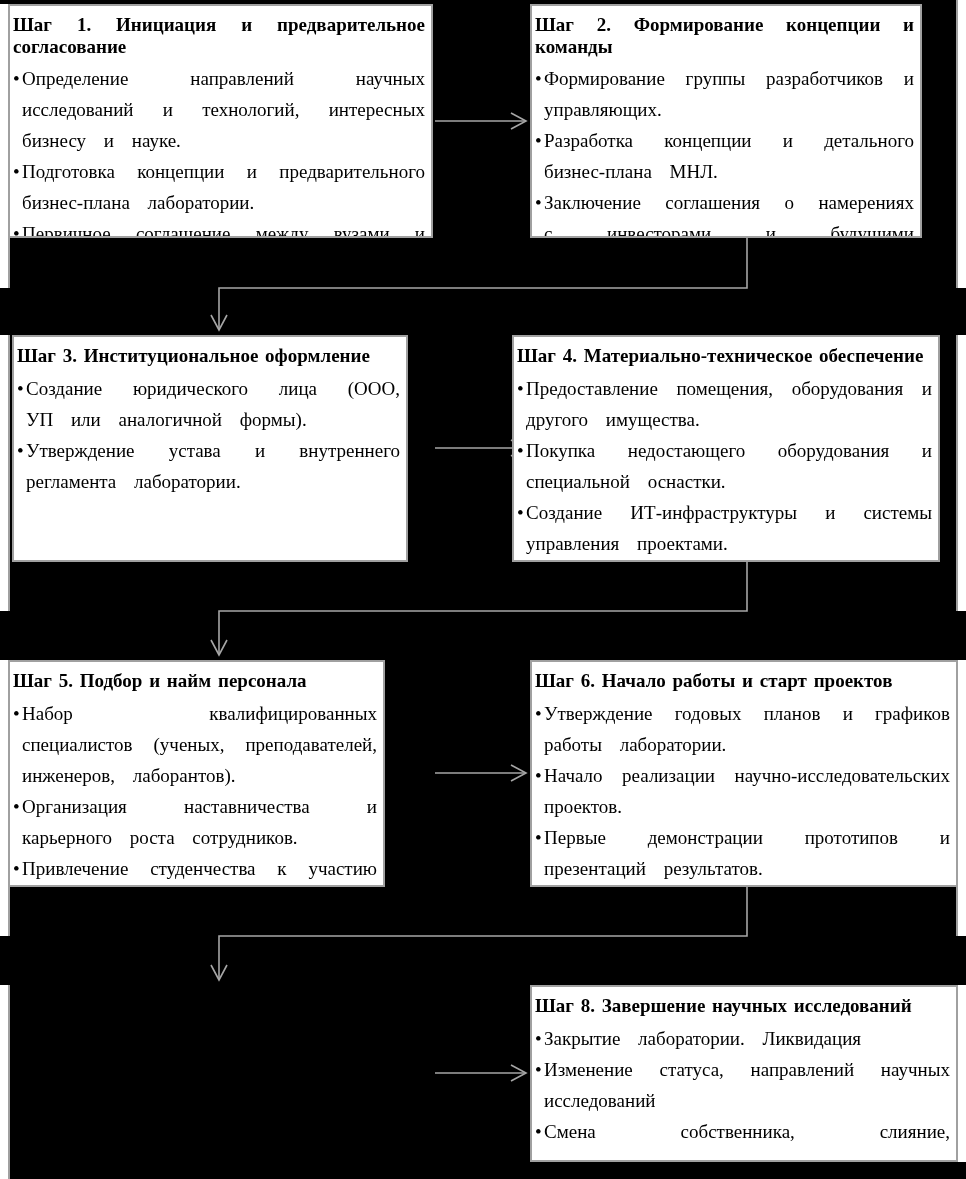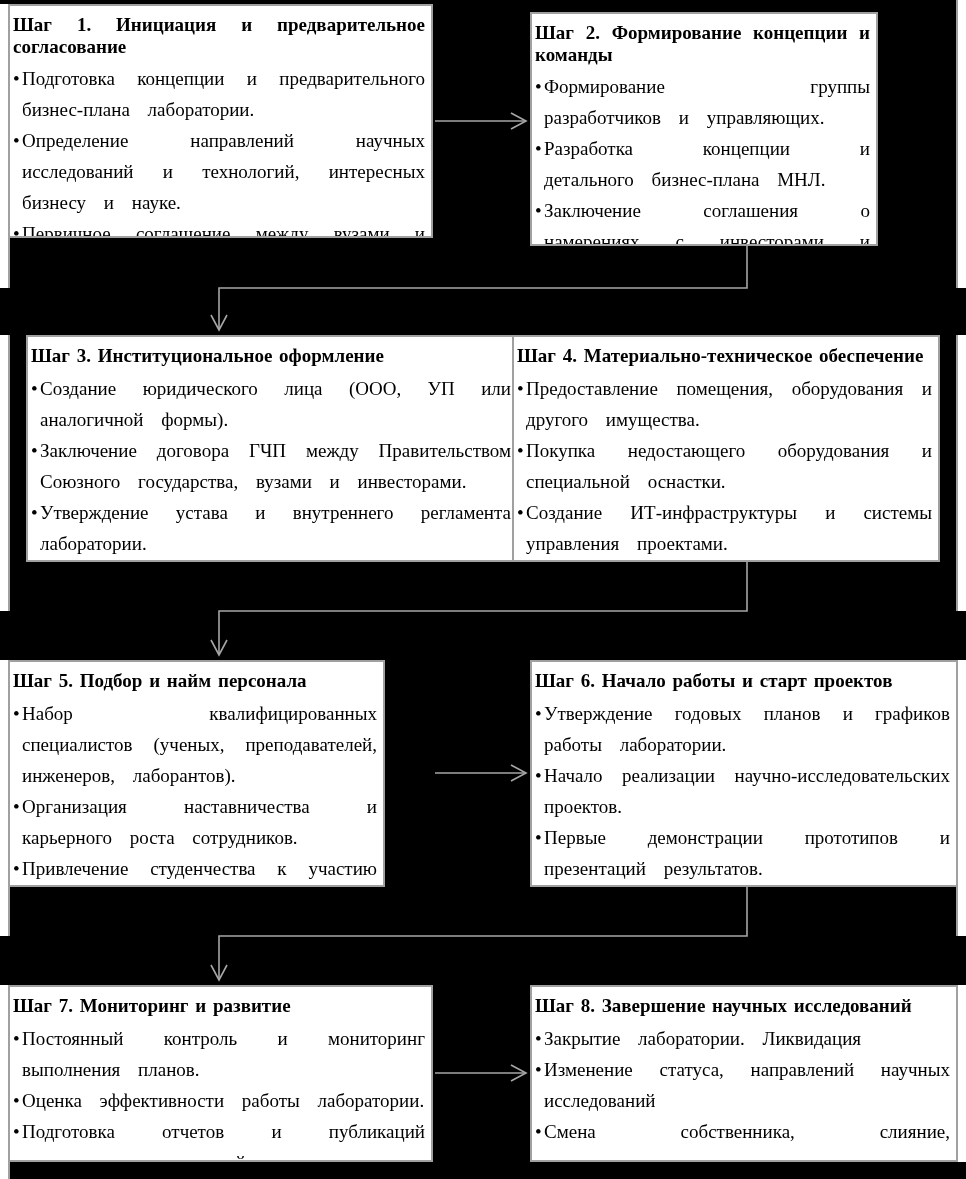--- a/index.html
+++ b/index.html
@@ -50,36 +50,35 @@
   <div class="strip left" style="top:335px;height:276px"></div>
   <div class="strip left" style="top:660px;height:276px"></div>
   <div class="strip left" style="top:985px;height:194px"></div>
   <div class="strip right" style="top:0px;height:288px"></div>
   <div class="strip right" style="top:335px;height:276px"></div>
   <div class="strip right" style="top:660px;height:276px"></div>
   <div class="strip right" style="top:985px;height:177px"></div>
 
   <section class="box" style="left:8px;top:4px;width:425px;height:234px">
     <h3>Шаг 1. Инициация и предварительное согласование</h3>
+    <div class="item">Определение направлений научных исследований и технологий, интересных бизнесу и науке.</div>
     <div class="item">Подготовка концепции и предварительного бизнес-плана лаборатории.</div>
-    <div class="item">Определение направлений научных исследований и технологий, интересных бизнесу и науке.</div>
     <div class="item">Первичное соглашение между вузами и правительством Союзного государства.</div>
   </section>
 
-  <section class="box" style="left:530px;top:12px;width:348px;height:234px">
+  <section class="box" style="left:530px;top:4px;width:392px;height:234px">
     <h3>Шаг 2. Формирование концепции и команды</h3>
     <div class="item">Формирование группы разработчиков и управляющих.</div>
     <div class="item">Разработка концепции и детального бизнес-плана МНЛ.</div>
     <div class="item">Заключение соглашения о намерениях с инвесторами и будущими пользователями технологий.</div>
   </section>
 
-  <section class="box" style="left:26px;top:335px;width:493px;height:227px">
+  <section class="box" style="left:12px;top:335px;width:396px;height:227px">
     <h3>Шаг 3. Институциональное оформление</h3>
     <div class="item">Создание юридического лица (ООО, УП или аналогичной формы).</div>
-    <div class="item">Заключение договора ГЧП между Правительством Союзного государства, вузами и инвесторами.</div>
     <div class="item">Утверждение устава и внутреннего регламента лаборатории.</div>
   </section>
 
   <section class="box" style="left:512px;top:335px;width:428px;height:227px">
     <h3>Шаг 4. Материально-техническое обеспечение</h3>
     <div class="item">Предоставление помещения, оборудования и другого имущества.</div>
     <div class="item">Покупка недостающего оборудования и специальной оснастки.</div>
     <div class="item">Создание ИТ-инфраструктуры и системы управления проектами.</div>
   </section>
 
@@ -90,26 +89,20 @@
     <div class="item">Привлечение студенчества к участию в исследовательском процессе.</div>
   </section>
 
   <section class="box" style="left:530px;top:660px;width:428px;height:227px">
     <h3>Шаг 6. Начало работы и старт проектов</h3>
     <div class="item">Утверждение годовых планов и графиков работы лаборатории.</div>
     <div class="item">Начало реализации научно-исследовательских проектов.</div>
     <div class="item">Первые демонстрации прототипов и презентаций результатов.</div>
   </section>
 
-  <section class="box" style="left:8px;top:985px;width:425px;height:177px">
-    <h3>Шаг 7. Мониторинг и развитие</h3>
-    <div class="item">Постоянный контроль и мониторинг выполнения планов.</div>
-    <div class="item">Оценка эффективности работы лаборатории.</div>
-    <div class="item">Подготовка отчетов и публикаций результатов исследований.</div>
-  </section>
 
   <section class="box" style="left:530px;top:985px;width:428px;height:177px">
     <h3>Шаг 8. Завершение научных исследований</h3>
     <div class="item">Закрытие лаборатории. Ликвидация</div>
     <div class="item">Изменение статуса, направлений научных исследований</div>
     <div class="item">Смена собственника, слияние, присоединение и т.п.</div>
   </section>
 
 </div>
 

